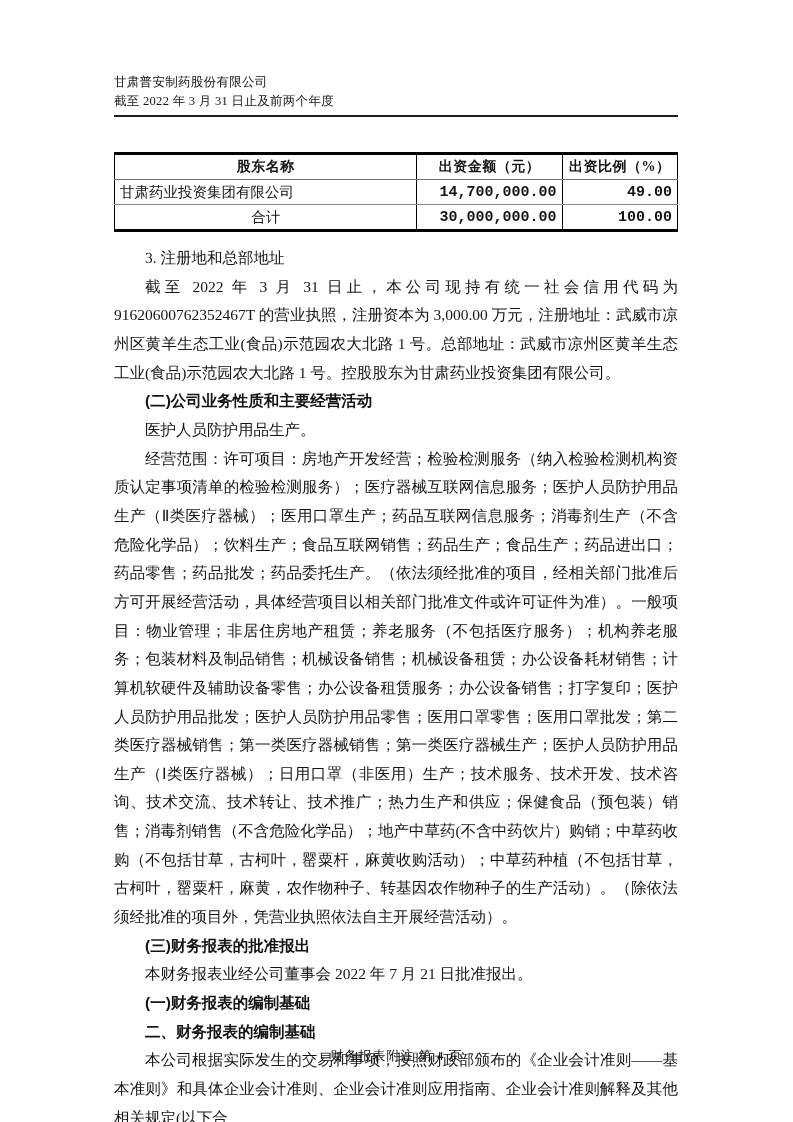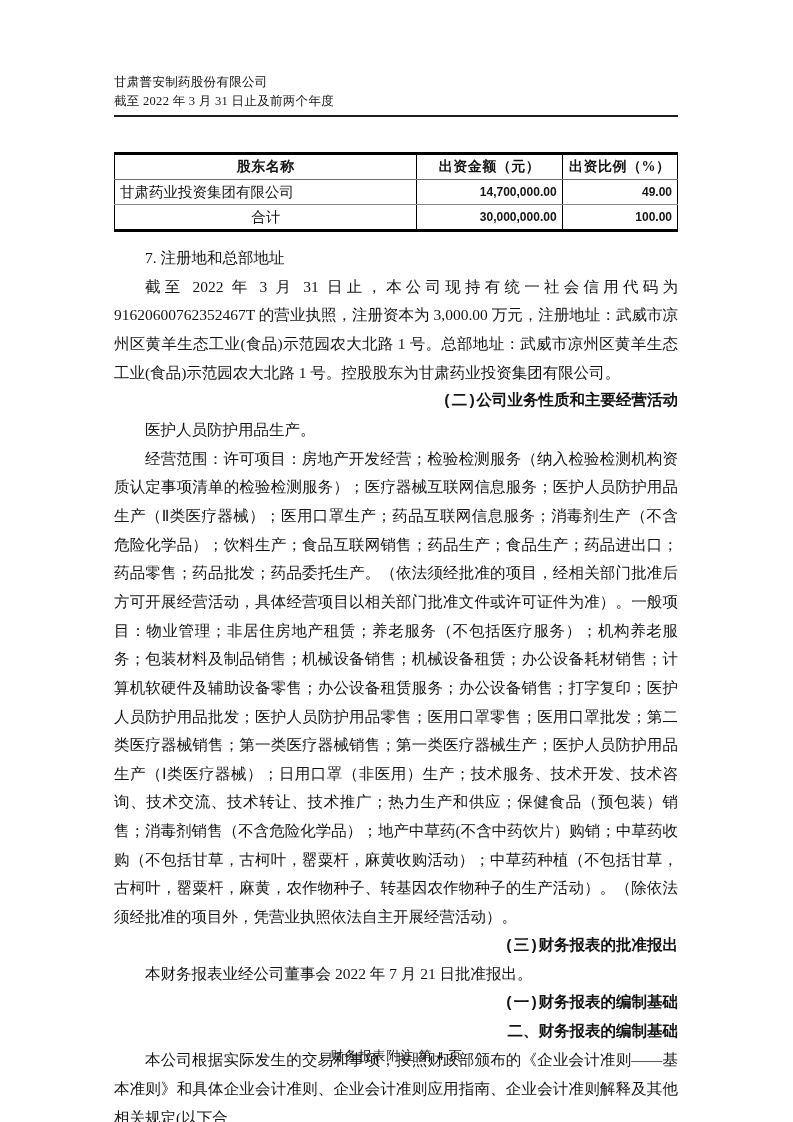--- a/index.html
+++ b/index.html
@@ -61,39 +61,39 @@
     font-weight: bold;
     font-size: 14px;
     text-align: center;
     letter-spacing: 0.5px;
   }
   table.shareholders tr.mid td { border-bottom: 1px solid #8a8a8a; }
   td.cell-name { text-align: left; font-size: 14.5px; }
   td.cell-name.total { text-align: center; font-family: Liberation Serif, serif; }
   td.cell-num {
     text-align: right;
-    font-family: Liberation Sans, sans-serif;
-    font-size: 12px;
+    font-family: Liberation Mono, monospace;
+    font-size: 15px;
     font-weight: bold;
   }
   
   .document-body {
     margin-top: 12px;
     font-size: 15.5px;
     line-height: 28.65px;
     text-align: justify;
   }
   .document-body p {
     margin: 0;
     text-indent: 2em;
   }
   .document-body p.heading {
-    font-family: Liberation Mono, monospace;
+    font-family: Liberation Sans, sans-serif;
     font-weight: bold;
-    text-align: right;
+    text-align: left;
   }
   
   .page-footer {
     position: absolute;
     left: 0;
     top: 1040px;
     width: 793px;
     text-align: center;
     font-size: 13px;
     letter-spacing: 1px;
@@ -132,21 +132,21 @@
         </tr>
         <tr>
           <td class="cell-name total">合计</td>
           <td class="cell-num">30,000,000.00</td>
           <td class="cell-num">100.00</td>
         </tr>
       </tbody>
   </table>
 
   <div class="document-body">
-      <p class="para">7. 注册地和总部地址</p>
+      <p class="para">3. 注册地和总部地址</p>
       <p class="para">截至 2022 年 3 月 31 日止，本公司现持有统一社会信用代码为 91620600762352467T 的营业执照，注册资本为 3,000.00 万元，注册地址：武威市凉州区黄羊生态工业(食品)示范园农大北路 1 号。总部地址：武威市凉州区黄羊生态工业(食品)示范园农大北路 1 号。控股股东为甘肃药业投资集团有限公司。</p>
       <p class="heading">(二)公司业务性质和主要经营活动</p>
       <p class="para">医护人员防护用品生产。</p>
       <p class="para">经营范围：许可项目：房地产开发经营；检验检测服务（纳入检验检测机构资质认定事项清单的检验检测服务）；医疗器械互联网信息服务；医护人员防护用品生产（Ⅱ类医疗器械）；医用口罩生产；药品互联网信息服务；消毒剂生产（不含危险化学品）；饮料生产；食品互联网销售；药品生产；食品生产；药品进出口；药品零售；药品批发；药品委托生产。（依法须经批准的项目，经相关部门批准后方可开展经营活动，具体经营项目以相关部门批准文件或许可证件为准）。一般项目：物业管理；非居住房地产租赁；养老服务（不包括医疗服务）；机构养老服务；包装材料及制品销售；机械设备销售；机械设备租赁；办公设备耗材销售；计算机软硬件及辅助设备零售；办公设备租赁服务；办公设备销售；打字复印；医护人员防护用品批发；医护人员防护用品零售；医用口罩零售；医用口罩批发；第二类医疗器械销售；第一类医疗器械销售；第一类医疗器械生产；医护人员防护用品生产（Ⅰ类医疗器械）；日用口罩（非医用）生产；技术服务、技术开发、技术咨询、技术交流、技术转让、技术推广；热力生产和供应；保健食品（预包装）销售；消毒剂销售（不含危险化学品）；地产中草药(不含中药饮片）购销；中草药收购（不包括甘草，古柯叶，罂粟杆，麻黄收购活动）；中草药种植（不包括甘草，古柯叶，罂粟杆，麻黄，农作物种子、转基因农作物种子的生产活动）。（除依法须经批准的项目外，凭营业执照依法自主开展经营活动）。</p>
       <p class="heading">(三)财务报表的批准报出</p>
       <p class="para">本财务报表业经公司董事会 2022 年 7 月 21 日批准报出。</p>
       <p class="heading">(一)财务报表的编制基础</p>
       <p class="heading">二、财务报表的编制基础</p>
       <p class="para">本公司根据实际发生的交易和事项，按照财政部颁布的《企业会计准则——基本准则》和具体企业会计准则、企业会计准则应用指南、企业会计准则解释及其他相关规定(以下合</p>
     </div>

